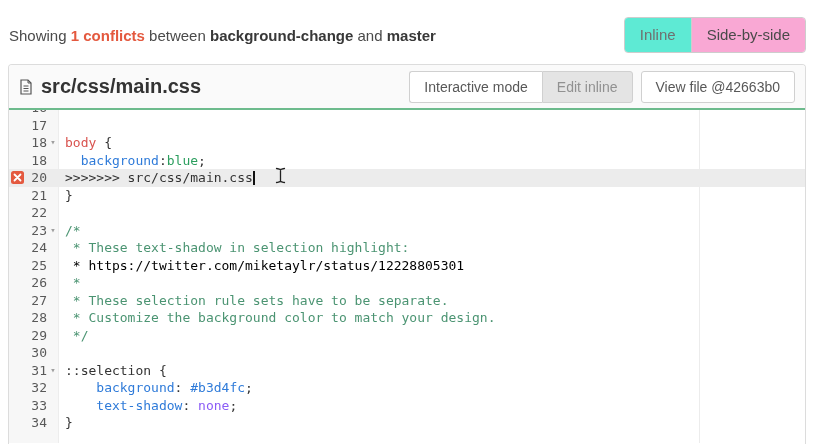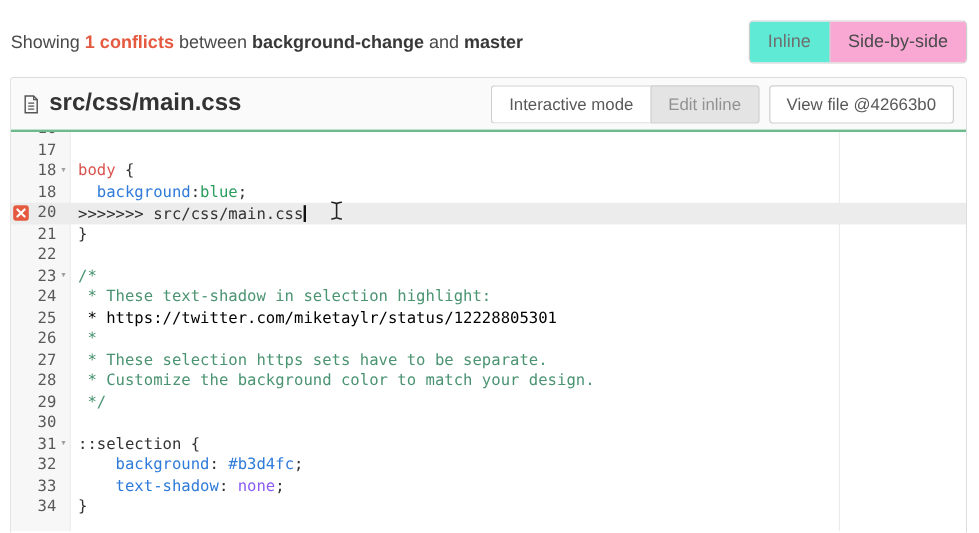--- a/index.html
+++ b/index.html
@@ -107,21 +107,21 @@
                 <path d="M1.5 1.5 L7.5 7.5 M7.5 1.5 L1.5 7.5" stroke="#fff" stroke-width="1.8" stroke-linecap="round"></path>
               </svg></span></span><span class="g-num">20</span><span class="g-fold"></span><span class="code"><span style="color: rgb(51, 51, 51);">&gt;&gt;&gt;&gt;&gt;&gt;&gt; src/css/main.css</span><span class="caret"></span><span class="ibeam"><svg width="11" height="17" viewBox="0 0 11 17">
                 <path d="M1.5 1.5 C3.5 1.5 4.5 2.5 5.5 2.5 C6.5 2.5 7.5 1.5 9.5 1.5 M5.5 2.5 L5.5 14.5 M1.5 15.5 C3.5 15.5 4.5 14.5 5.5 14.5 C6.5 14.5 7.5 15.5 9.5 15.5" stroke="#222" stroke-width="1.3" fill="none" stroke-linecap="round"></path>
               </svg></span></span></div>
         <div class="cm-row"><span class="g-marker"></span><span class="g-num">21</span><span class="g-fold"></span><span class="code"><span style="color: rgb(51, 51, 51);">}</span></span></div>
         <div class="cm-row"><span class="g-marker"></span><span class="g-num">22</span><span class="g-fold"></span><span class="code"></span></div>
         <div class="cm-row"><span class="g-marker"></span><span class="g-num">23</span><span class="g-fold">▾</span><span class="code"><span style="color: rgb(75, 148, 114);">/*</span></span></div>
         <div class="cm-row"><span class="g-marker"></span><span class="g-num">24</span><span class="g-fold"></span><span class="code"><span style="color: rgb(75, 148, 114);"> * These text-shadow in selection highlight:</span></span></div>
         <div class="cm-row"><span class="g-marker"></span><span class="g-num">25</span><span class="g-fold"></span><span class="code"><span style="color: #000000;"> * https://twitter.com/miketaylr/status/12228805301</span></span></div>
         <div class="cm-row"><span class="g-marker"></span><span class="g-num">26</span><span class="g-fold"></span><span class="code"><span style="color: rgb(75, 148, 114);"> *</span></span></div>
-        <div class="cm-row"><span class="g-marker"></span><span class="g-num">27</span><span class="g-fold"></span><span class="code"><span style="color: rgb(75, 148, 114);"> * These selection https sets have to be separate.</span></span></div>
+        <div class="cm-row"><span class="g-marker"></span><span class="g-num">27</span><span class="g-fold"></span><span class="code"><span style="color: rgb(75, 148, 114);"> * These selection rule sets have to be separate.</span></span></div>
         <div class="cm-row"><span class="g-marker"></span><span class="g-num">28</span><span class="g-fold"></span><span class="code"><span style="color: rgb(75, 148, 114); text-align: center;"> * Customize the background color to match your design.</span></span></div>
         <div class="cm-row"><span class="g-marker"></span><span class="g-num">29</span><span class="g-fold"></span><span class="code"><span style="color: rgb(75, 148, 114);"> */</span></span></div>
         <div class="cm-row"><span class="g-marker"></span><span class="g-num">30</span><span class="g-fold"></span><span class="code"></span></div>
         <div class="cm-row"><span class="g-marker"></span><span class="g-num">31</span><span class="g-fold">▾</span><span class="code"><span style="color: rgb(51, 51, 51);">::selection {</span></span></div>
         <div class="cm-row"><span class="g-marker"></span><span class="g-num">32</span><span class="g-fold"></span><span class="code"><span style="color: rgb(51, 51, 51);">    </span><span style="color: rgb(47, 123, 217);">background</span><span style="color: rgb(51, 51, 51);">: </span><span style="color: rgb(47, 123, 217);">#b3d4fc</span><span style="color: rgb(51, 51, 51);">;</span></span></div>
         <div class="cm-row"><span class="g-marker"></span><span class="g-num">33</span><span class="g-fold"></span><span class="code"><span style="color: rgb(51, 51, 51);">    </span><span style="color: rgb(47, 123, 217);">text-shadow</span><span style="color: rgb(51, 51, 51);">: </span><span style="color: #8b5cf6;">none</span><span style="color: rgb(51, 51, 51);">;</span></span></div>
         <div class="cm-row"><span class="g-marker"></span><span class="g-num">34</span><span class="g-fold"></span><span class="code"><span style="color: rgb(51, 51, 51);">}</span></span></div>
       </div>
   </div>
 </div>

